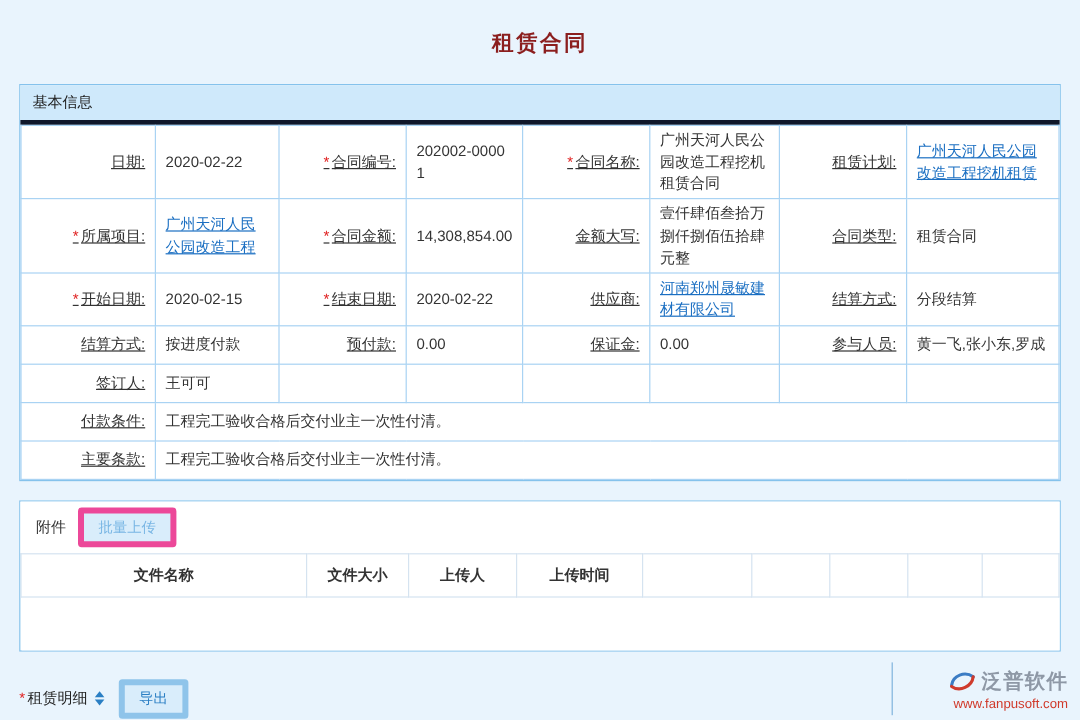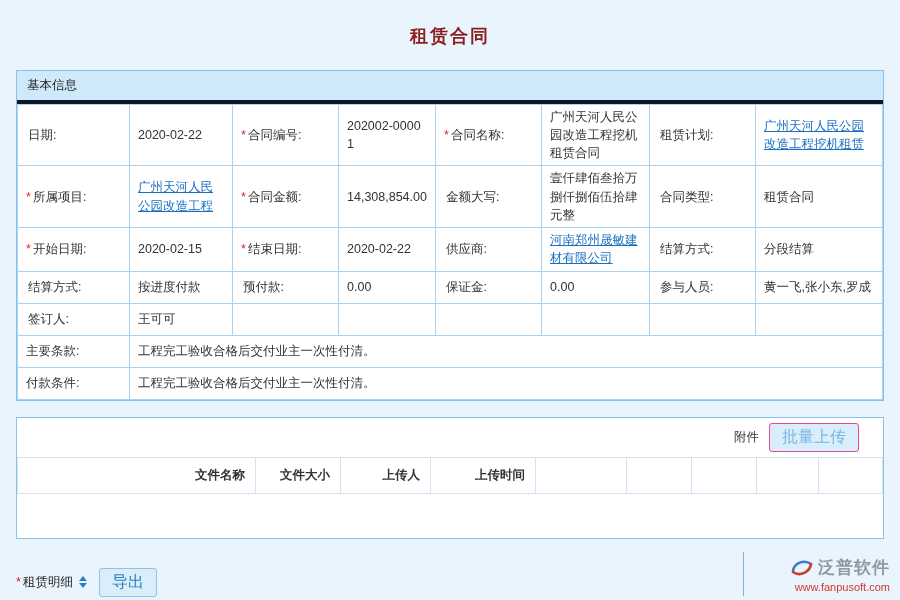--- a/index.html
+++ b/index.html
@@ -6,34 +6,34 @@
   body{background:#eef6fd;font-family:"Liberation Sans","DejaVu Sans",sans-serif;}
   .page{position:relative;width:900px;height:600px;background:#e9f4fd;overflow:hidden;margin:0 auto;}
   .page-title{text-align:center;font-size:18px;font-weight:bold;color:#8b1e1e;padding-top:24px;letter-spacing:2px;}
 
   .panel{margin:0 16px;background:#fff;border:1px solid #85c2ec;}
   .basic-panel{margin-top:22px;}
   .panel-header{background:#cfe9fb;border-bottom:4px solid #0f172a;padding:6px 10px;font-size:12.5px;color:#222;}
 
   table.info{width:100%;border-collapse:collapse;table-layout:fixed;font-size:12.5px;color:#333;}
   table.info td{border:1px solid #a9d3f3;padding:3px 8px;background:#fff;vertical-align:middle;word-break:break-all;line-height:1.45;}
-  table.info td.lbl{white-space:nowrap;overflow:hidden;}
+  table.info td.lbl{text-align:right;white-space:nowrap;overflow:hidden;text-decoration:underline;}
   table.info td.val{text-align:left;}
   tr.r1{height:58px;} tr.r2{height:50px;} tr.r3{height:44px;}
   tr.r4{height:32px;} tr.r5{height:32px;} tr.rf{height:32px;}
   .star{color:#e02020;margin-right:2px;}
   .link{color:#1b6fc2;text-decoration:underline;cursor:pointer;}
 
   .attach-panel{margin-top:16px;}
-  .attach-header{display:flex;align-items:center;gap:10px;padding:5px 24px;background:#fff;font-size:12.5px;color:#333;justify-content:flex-end;}
-  .btn{display:inline-block;background:#d9edfb;border:1px solid #ec4899;border-radius:3px;font-size:16px;padding:3px 12px;cursor:pointer;font-family:inherit;}
+  .attach-header{display:flex;align-items:center;gap:10px;padding:5px 13px;background:#fff;font-size:12.5px;color:#333;}
+  .btn{display:inline-block;background:#d9edfb;border:5px solid #ec4899;border-radius:3px;font-size:12px;padding:3px 12px;cursor:pointer;font-family:inherit;}
   .btn-upload{color:#79b6e4;}
   .btn-export{color:#2b7fc4;border-color:#8fc4ea;margin-left:6px;}
   table.attach{width:100%;border-collapse:collapse;table-layout:fixed;font-size:12.5px;color:#333;}
-  table.attach th{border:1px solid #d5e3f0;border-left:none;padding:9px 10px;text-align:right;font-weight:bold;background:#fff;}
+  table.attach th{border:1px solid #d5e3f0;border-left:none;padding:9px 10px;text-align:center;font-weight:bold;background:#fff;}
   table.attach th:first-child{border-left:1px solid #d5e3f0;}
   table.attach td{height:42px;background:#fff;}
 
   .bottom-bar{position:absolute;left:16px;right:16px;bottom:0;height:36px;display:flex;align-items:center;font-size:12.5px;color:#222;}
   .sort-icon{display:inline-flex;flex-direction:column;gap:2px;margin:0 6px;cursor:pointer;}
   .sort-icon i{display:block;width:0;height:0;border-left:4px solid transparent;border-right:4px solid transparent;}
   .tri-up{border-bottom:5px solid #2b7fc4;}
   .tri-down{border-top:5px solid #2b7fc4;}
 
   .brand{position:absolute;right:10px;bottom:4px;display:flex;align-items:center;gap:36px;}
@@ -108,25 +108,25 @@
         <td class="lbl"><span class="star"></span><span>签订人:</span></td>
         <td class="val"><span>王可可</span></td>
         <td class="lbl"><span></span></td>
         <td class="val"><span></span></td>
         <td class="lbl"><span></span></td>
         <td class="val"><span></span></td>
         <td class="lbl"><span></span></td>
         <td class="val"><span></span></td>
       </tr>
       <tr class="rf">
-        <td class="lbl"><span>主要条款:</span></td>
+        <td class="lbl"><span>付款条件:</span></td>
         <td class="val" colspan="7"><span>工程完工验收合格后交付业主一次性付清。</span></td>
       </tr>
       <tr class="rf">
-        <td class="lbl"><span>付款条件:</span></td>
+        <td class="lbl"><span>主要条款:</span></td>
         <td class="val" colspan="7"><span>工程完工验收合格后交付业主一次性付清。</span></td>
       </tr>
     </tbody>
       </table>
   </div>
 
   <div class="panel attach-panel">
     <div class="attach-header">
       <span>附件</span>
       <button class="btn btn-upload">批量上传</button>

